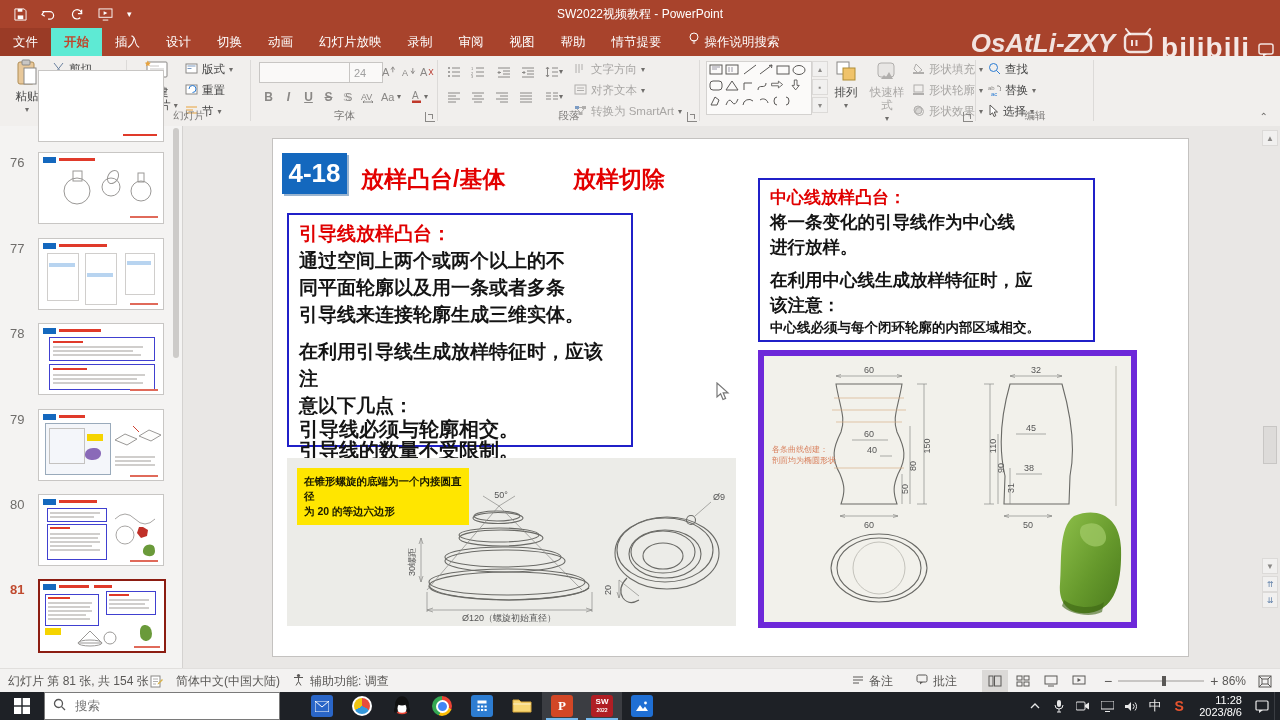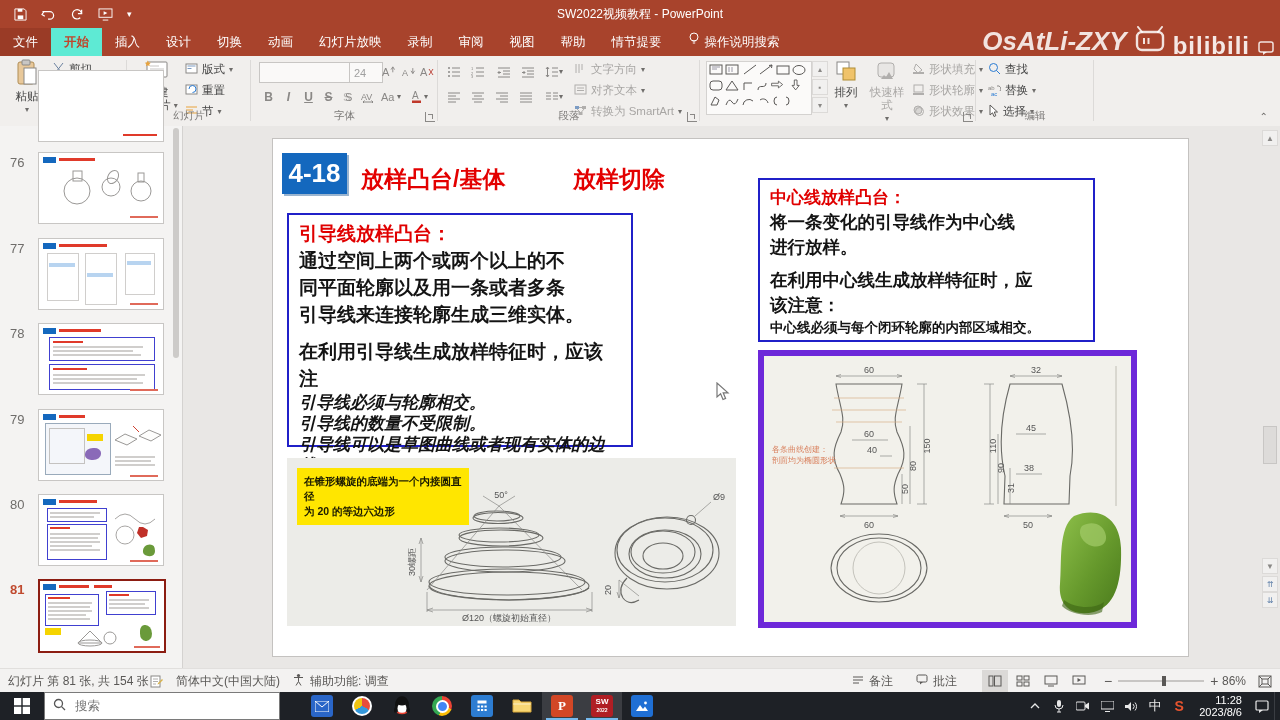--- a/index.html
+++ b/index.html
@@ -20,21 +20,21 @@
   .winbtn{width:42px;height:28px;display:flex;align-items:center;justify-content:center;color:#fff;}
   
   #tabbar{left:0;top:28px;width:1280px;height:28px;background:#a8432c;display:flex;align-items:flex-end;}
   .tab{height:28px;line-height:28px;padding:0 13px;font-size:12.5px;color:#fff;cursor:default;}
   .tab.file{background:#9a3b26;}
   .tab.sel{background:#5eead4;color:#c0452c;font-weight:bold;}
   .tab.tellme{display:flex;align-items:center;gap:5px;}
   
   #watermark{right:6px;top:22px;display:flex;align-items:center;gap:8px;pointer-events:none;}
   #watermark .wm1{font-size:26px;font-weight:bold;font-style:italic;color:rgba(255,255,255,.85);}
-  #watermark .wm2{font-size:24px;font-weight:bold;color:rgba(255,255,255,.88);letter-spacing:1px;margin-top:10px;}
+  #watermark .wm2{font-size:28px;font-weight:bold;color:rgba(255,255,255,.88);letter-spacing:1px;margin-top:10px;}
   
   #ribbon{left:0;top:56px;width:1280px;height:70px;background:#f1efed;border-bottom:1px solid #d8d6d4;}
   .rgroup{position:absolute;top:0;height:69px;border-right:1px solid #ddlb;}
   .rgroup:after{content:"";position:absolute;right:0;top:4px;bottom:4px;width:1px;background:#dcdad8;}
   .glabel{position:absolute;bottom:2px;left:0;right:0;text-align:center;font-size:10.5px;color:#7b7977;}
   .launcher{position:absolute;right:3px;bottom:3px;width:9px;height:9px;border-left:1px solid #8a8886;
             border-bottom:1px solid #8a8886;}
   .launcher:after{content:"";position:absolute;left:2px;bottom:2px;width:4px;height:4px;
             border-right:1px solid #8a8886;border-top:1px solid #8a8886;}
   .bigbtn{position:absolute;display:flex;flex-direction:column;align-items:center;font-size:11.5px;
@@ -65,21 +65,21 @@
   
   #slide{position:absolute;left:273px;top:13px;width:915px;height:517px;background:#fff;
          box-shadow:0 0 0 1px #c4c2c0;}
   #badge{position:absolute;left:9px;top:14px;width:65px;height:41px;background:#1468be;color:#fff;
          font-size:26px;font-weight:bold;display:flex;align-items:center;justify-content:center;
          box-shadow:2px 2px 0 #9ab4cf;}
   .slidetitle{position:absolute;font-size:23px;font-weight:bold;color:#e30000;}
   .bbox{position:absolute;border:2px solid #2020c8;background:#fff;padding:6px 10px;}
   .bhead{font-size:19px;font-weight:bold;color:#e00000;line-height:26px;}
   .bline{font-size:19px;font-weight:bold;color:#141414;line-height:27px;}
-  .bnote{font-size:17px;font-weight:bold;color:#141414;line-height:21px;font-style:italic;}
+  .bnote{font-size:20px;font-weight:bold;color:#141414;line-height:21px;}
   .chead{font-size:17px;font-weight:bold;color:#e00000;line-height:24px;}
   .cline{font-size:17.5px;font-weight:bold;color:#141414;line-height:25px;}
   .cnote{font-size:13.5px;font-weight:bold;color:#141414;line-height:19px;}
   .gap10{height:10px;} .gap8{height:8px;}
   #fig-spiral{position:absolute;left:14px;top:319px;width:449px;height:168px;background:#ececе8;
               background:#ecece8;}
   .ycall{position:absolute;left:10px;top:10px;width:158px;background:#ffe600;color:#1a1a00;
          font-size:10.5px;line-height:15px;padding:6px 7px;font-weight:bold;}
   #fig-vase{position:absolute;left:485px;top:211px;width:367px;height:266px;background:#f2f1eb;
             border:6px solid #6d28d9;}
@@ -695,20 +695,21 @@
       <div class="slidetitle" style="left:88px;top:25px;">放样凸台/基体</div>
       <div class="slidetitle" style="left:300px;top:25px;">放样切除</div>
 
       <div class="bbox" style="left:14px;top:74px;width:322px;height:218px;">
         <div class="bhead">引导线放样凸台：</div>
         <div class="bline">通过空间上两个或两个以上的不</div>
         <div class="bline">同平面轮廓以及用一条或者多条</div>
         <div class="bline">引导线来连接轮廓生成三维实体。</div>
         <div class="gap10"></div>
         <div class="bline">在利用引导线生成放样特征时，应该注</div>
+        <div class="bline">意以下几点：</div>
         <div class="bnote">引导线必须与轮廓相交。</div>
         <div class="bnote">引导线的数量不受限制。</div>
         <div class="bnote">引导线可以是草图曲线或者现有实体的边线。</div>
       </div>
 
       <div class="bbox" style="left:485px;top:39px;width:313px;height:148px;">
         <div class="chead">中心线放样凸台：</div>
         <div class="cline">将一条变化的引导线作为中心线</div>
         <div class="cline">进行放样。</div>
         <div class="gap8"></div>

